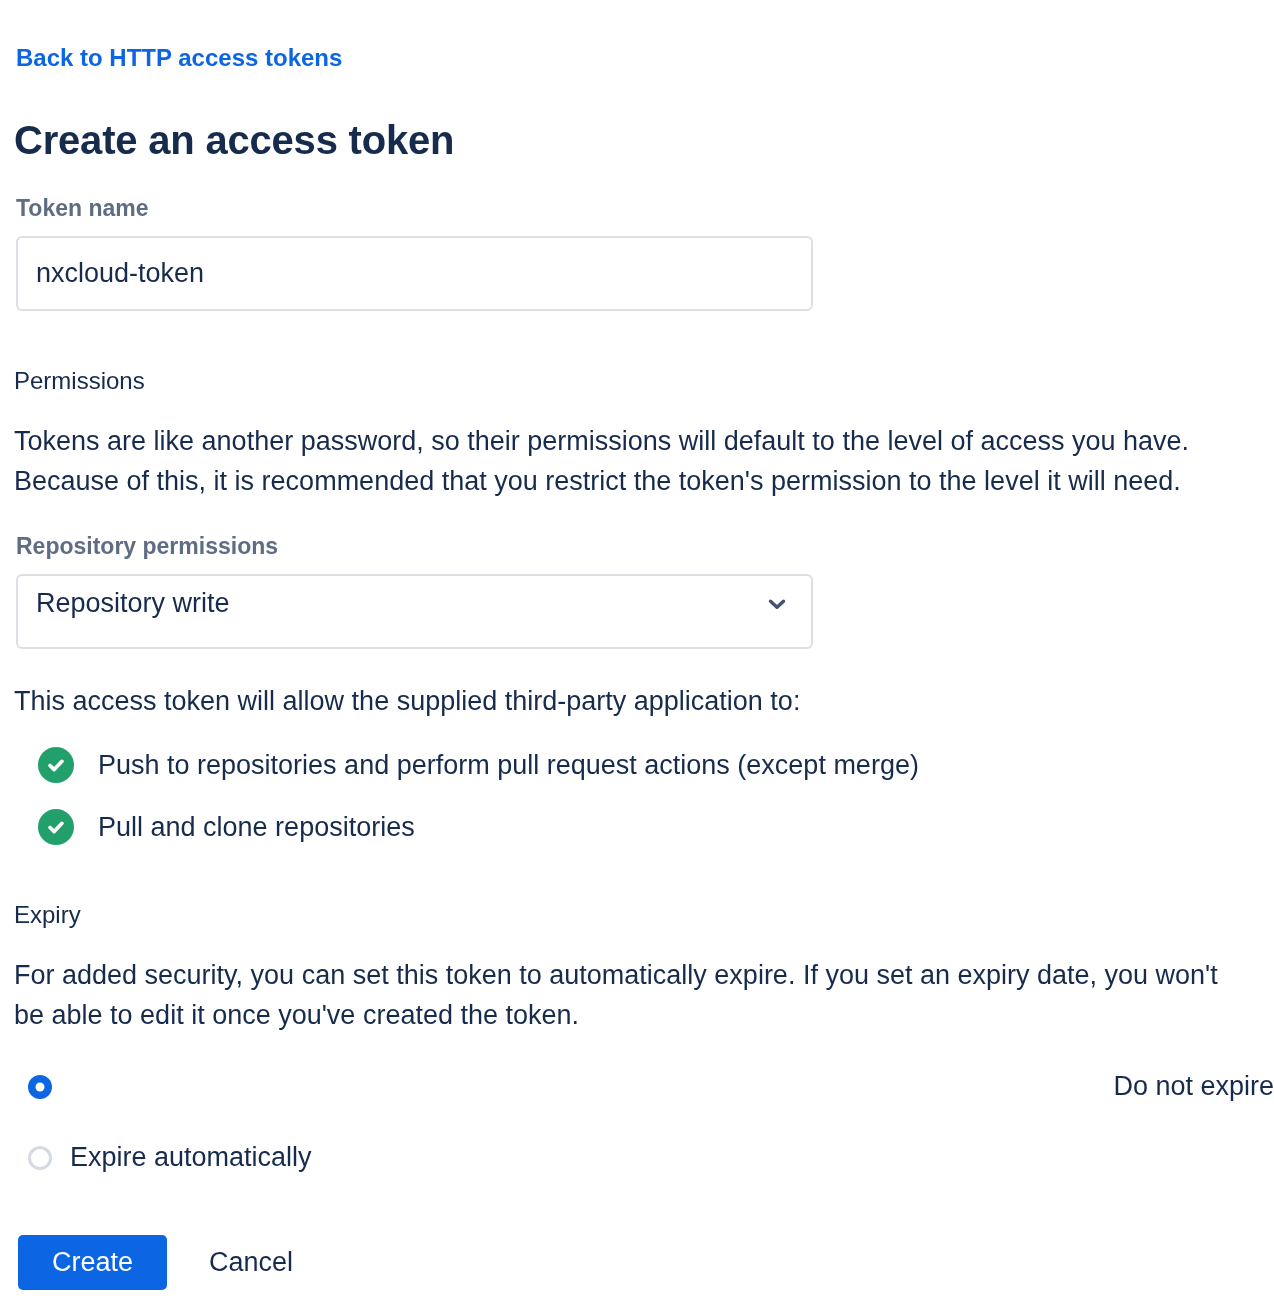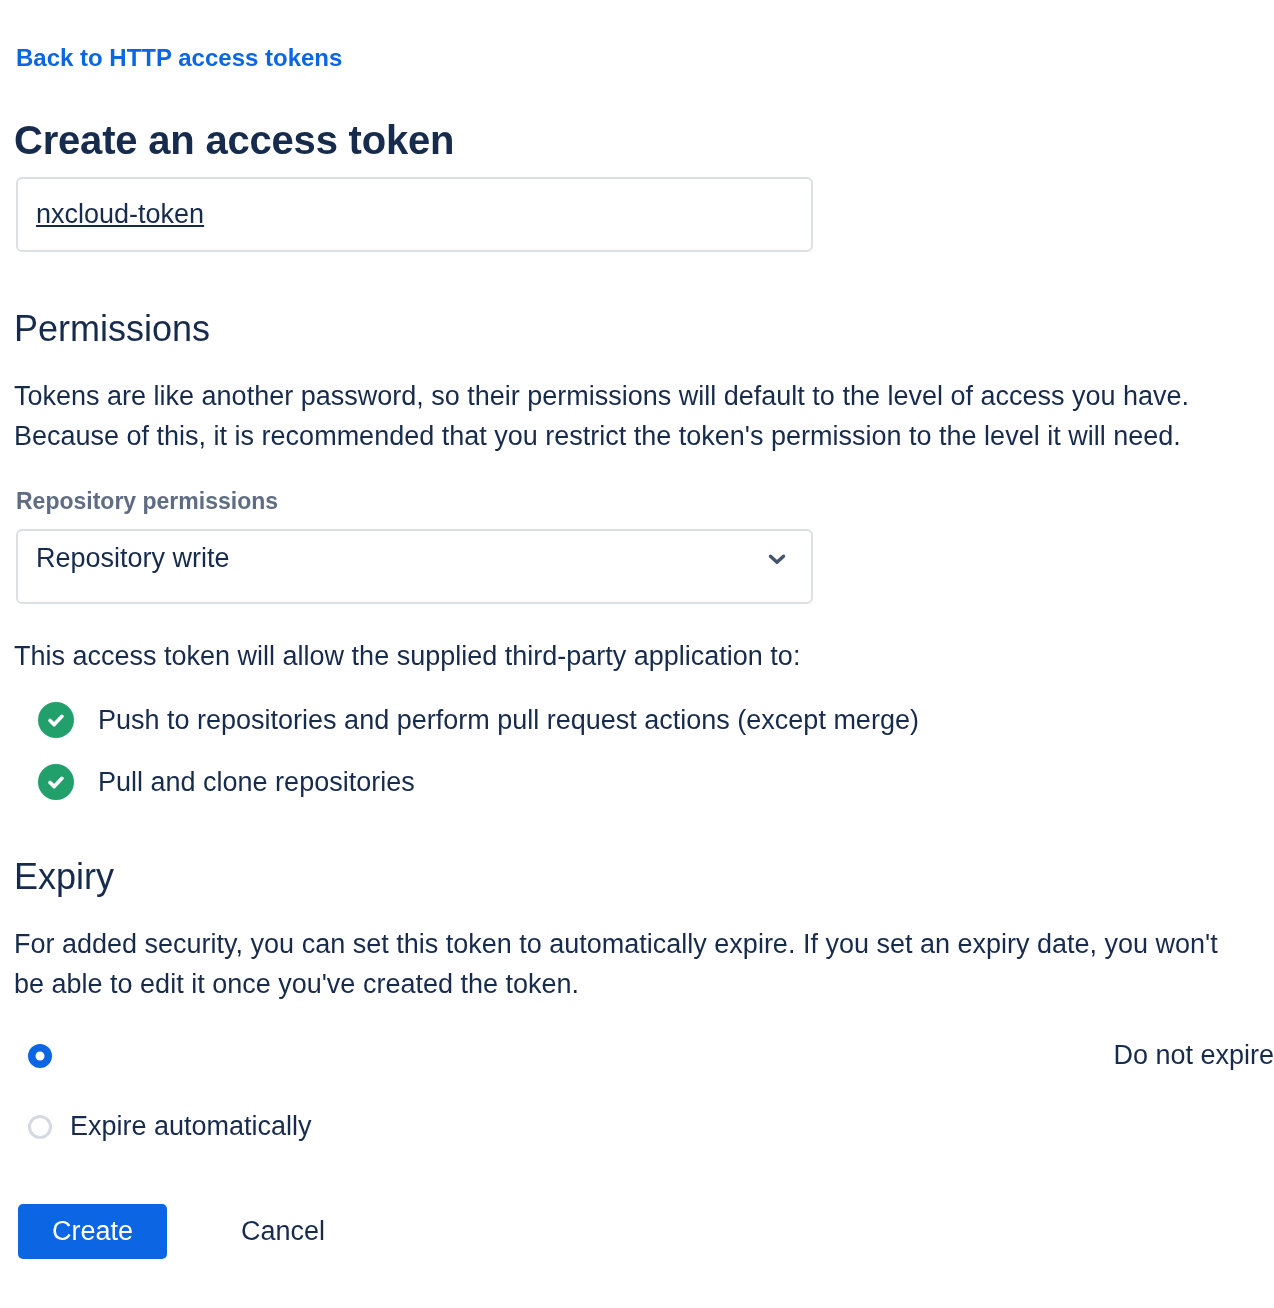--- a/index.html
+++ b/index.html
@@ -44,25 +44,24 @@
     width: 797px;
     height: 75px;
     border: 2px solid #DCDFE4;
     border-radius: 6px;
     background: #ffffff;
     font-family: "Liberation Sans", sans-serif;
     font-size: 27px;
     color: #172B4D;
     padding: 0 18px;
     outline: none;
-    text-decoration: underline;
   }
   h2.section-heading {
     margin: 56px 0 0 14px;
-    font-size: 36px;
+    font-size: 24px;
     font-weight: 500;
     color: #172B4D;
   }
   .body-text {
     margin: 26px 0 0 14px;
     font-size: 27px;
     line-height: 40px;
     color: #172B4D;
     max-width: 1215px;
   }
@@ -148,21 +147,20 @@
   }
   .radio-label {
     margin-left: 18px;
     font-size: 27px;
     color: #172B4D;
   }
   .actions-row {
     display: flex;
     align-items: center;
     margin: 62px 0 0 18px;
-    gap: 32px;
   }
   .create-button {
     height: 55px;
     padding: 0 34px;
     background: #0C66E4;
     border: none;
     border-radius: 5px;
     color: #ffffff;
     font-family: "Liberation Sans", sans-serif;
     font-size: 27px;
@@ -182,20 +180,21 @@
 </style>
 </head>
 <body>
 
 <div class="page">
 
   <a class="back-link">Back to HTTP access tokens</a>
 
   <h1 class="page-title">Create an access token</h1>
 
+  <label class="field-label">Token name</label>
 
   <input class="text-input" type="text" value="nxcloud-token" style="">
 
   <h2 class="section-heading">Permissions</h2>
 
   <p class="body-text">Tokens are like another password, so their permissions will default to the level of access you have. Because of this, it is recommended that you restrict the token's permission to the level it will need.</p>
 
   <label class="field-label">Repository permissions</label>
 
   <div class="select-box">

